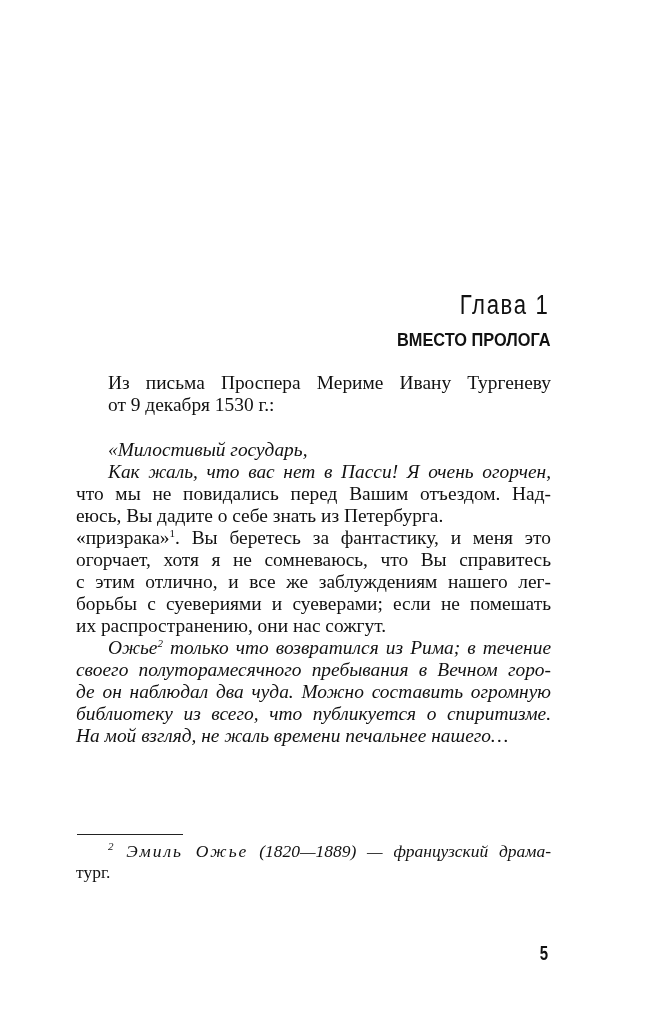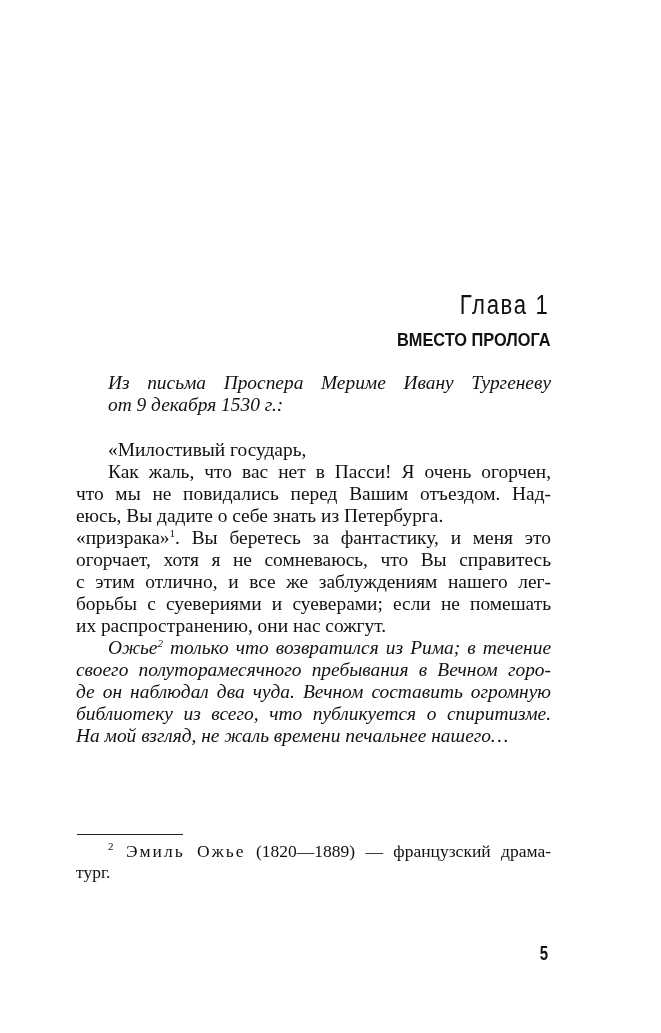--- a/index.html
+++ b/index.html
@@ -15,22 +15,22 @@
     font-family: "Liberation Sans", sans-serif; font-weight: bold; font-size: 19px;
     transform: scaleX(0.86); transform-origin: right center; color: #111;
   }
   .body {
     position: absolute; left: 76px; width: 475px; top: 352px;
     font-family: "Liberation Serif", serif; font-size: 19.4px; line-height: 22px;
     color: #111;
   }
   .line { display: block; white-space: nowrap; text-align: justify; text-align-last: justify; height: 22px; }
   .line.last { text-align-last: left; }
-  .ind { padding-left: 32px; }
-  .intro { padding-left: 32px; font-style: italic; }
+  .ind { padding-left: 32px; font-style: italic; }
+  .intro { padding-left: 32px; }
   .gap { height: 23px; }
   .bold-it { font-weight: normal; font-style: italic; }
   .sup { font-size: 11px; vertical-align: 7px; line-height: 0; }
   .rule { position: absolute; left: 77px; top: 814px; width: 106px; height: 0; border-top: 1.4px solid #222; }
   .notes {
     position: absolute; left: 76px; width: 475px; top: 821px;
     font-family: "Liberation Serif", serif; font-size: 17.5px; line-height: 21px; color: #111;
   }
   .note { margin-bottom: 6px; }
   .note .line { height: 21px; }
@@ -61,21 +61,21 @@
     <span class="line last">еюсь, Вы дадите о себе знать из Петербурга.</span>
 
     <span class="line"><span>«призрака»</span><span class="sup">1</span><span>. Вы беретесь за фантастику, и меня это</span></span>
     <span class="line">огорчает, хотя я не сомневаюсь, что Вы справитесь</span>
     <span class="line">с этим отлично, и все же заблуждениям нашего лег-</span>
     <span class="line">борьбы с суевериями и суеверами; если не помешать</span>
     <span class="line last">их распространению, они нас сожгут.</span>
 
     <span class="line ind bold-it"><span>Ожье</span><span class="sup">2</span><span> только что возвратился из Рима; в течение</span></span>
     <span class="line bold-it">своего полуторамесячного пребывания в Вечном горо-</span>
-    <span class="line bold-it">де он наблюдал два чуда. Вечном составить огромную</span>
+    <span class="line bold-it">де он наблюдал два чуда. Можно составить огромную</span>
     <span class="line bold-it">библиотеку из всего, что публикуется о спиритизме.</span>
     <span class="line bold-it last">На мой взгляд, не жаль времени печальнее нашего…</span>
   </div>
 
   <div class="rule"></div>
 
   <div class="notes">
     <div class="note">
       <span class="line ind"><span class="sup">2</span><span class="spaced"> Эмиль Ожье</span><span> (1820—1889) — французский драма-</span></span>
       <span class="line last">тург.</span>

